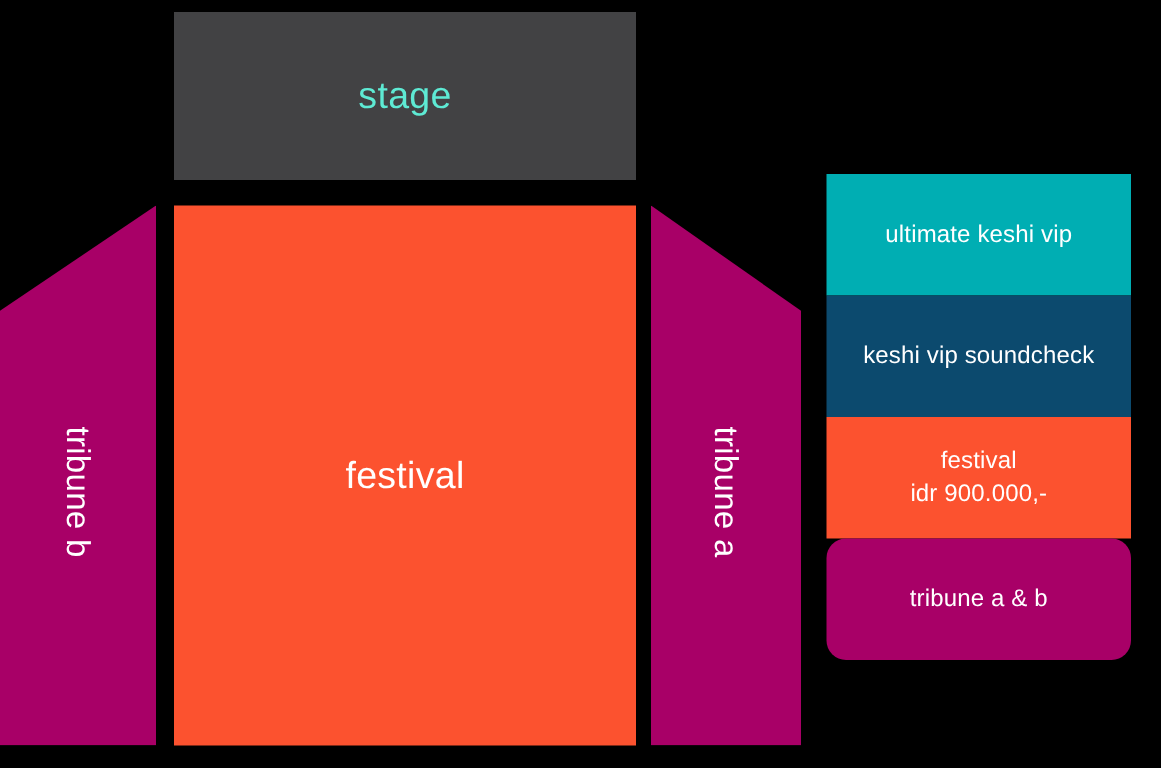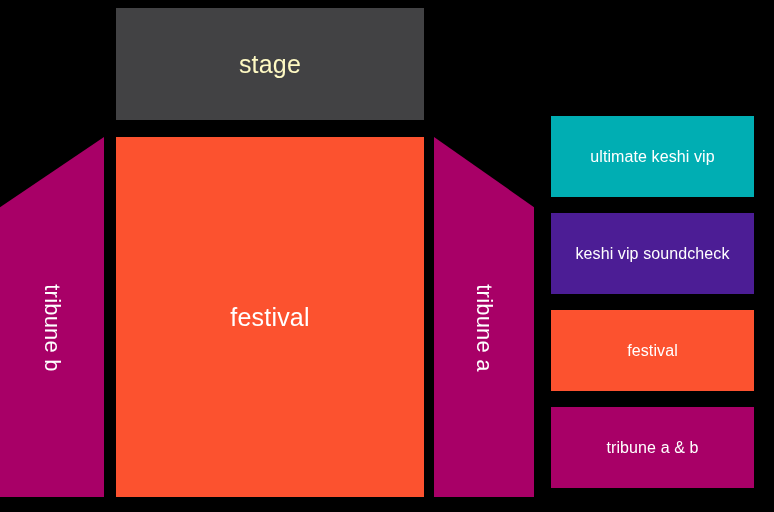--- a/index.html
+++ b/index.html
@@ -26,21 +26,21 @@
     left: 116px;
     top: 8px;
     width: 308px;
     height: 112px;
     background: #424244;
     display: flex;
     align-items: center;
     justify-content: center;
   }
   .stage-label {
-    color: #fef9c3;
+    color: #5eead4;
     font-size: 25px;
     letter-spacing: 0.2px;
     line-height: 1;
   }
 
   
   .festival-block {
     position: absolute;
     left: 116px;
     top: 137px;
@@ -100,29 +100,29 @@
   
   .legend {
     position: absolute;
     left: 551px;
     top: 116px;
     width: 203px;
   }
   .legend-item {
     width: 203px;
     height: 81px;
-    margin-bottom: 16px;
     display: flex;
     flex-direction: column;
     align-items: center;
     justify-content: center;
     box-sizing: border-box;
   }
   .legend-item:last-child {
     margin-bottom: 0;
+    border-radius: 13px;
   }
   .legend-name,
   .legend-price {
     color: #ffffff;
     font-size: 16px;
     line-height: 1.35;
     white-space: nowrap;
     letter-spacing: 0.1px;
   }
 </style>
@@ -146,26 +146,27 @@
   <div class="tribune tribune-a" style="background: rgb(168, 0, 103);">
     <span class="tribune-label">tribune a</span>
   </div>
 
   <div class="legend">
 
     <div class="legend-item" style="background: rgb(0, 174, 179);">
       <span class="legend-name">ultimate keshi vip</span>
     </div>
 
-    <div class="legend-item" style="background: #4c1d95;">
+    <div class="legend-item" style="background: #0c4a6e;">
       <span class="legend-name">keshi vip soundcheck</span>
     </div>
 
     <div class="legend-item" style="background: rgb(252, 82, 47);">
       <span class="legend-name">festival</span>
+      <span class="legend-price">idr 900.000,-</span>
     </div>
 
     <div class="legend-item" style="background: rgb(168, 0, 103);">
       <span class="legend-name">tribune a &amp; b</span>
     </div>
 
   </div>
 
 </div>
 

